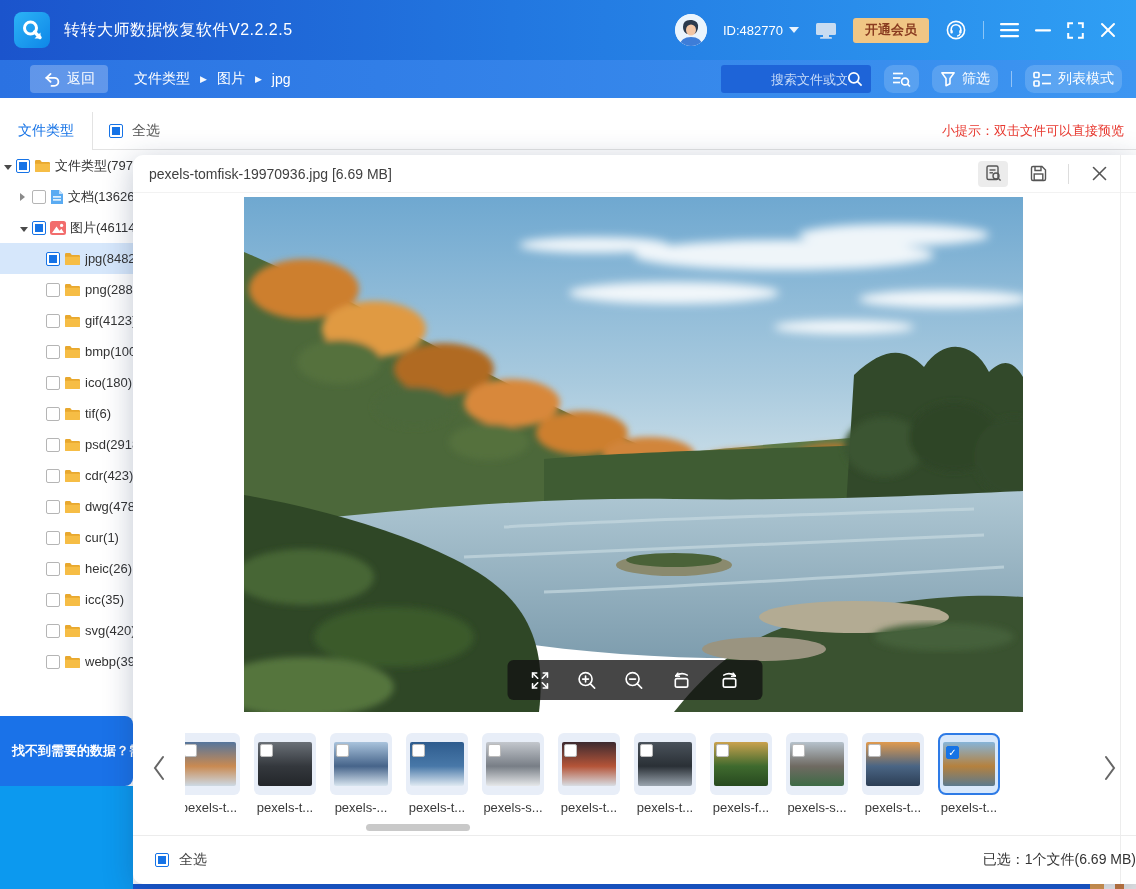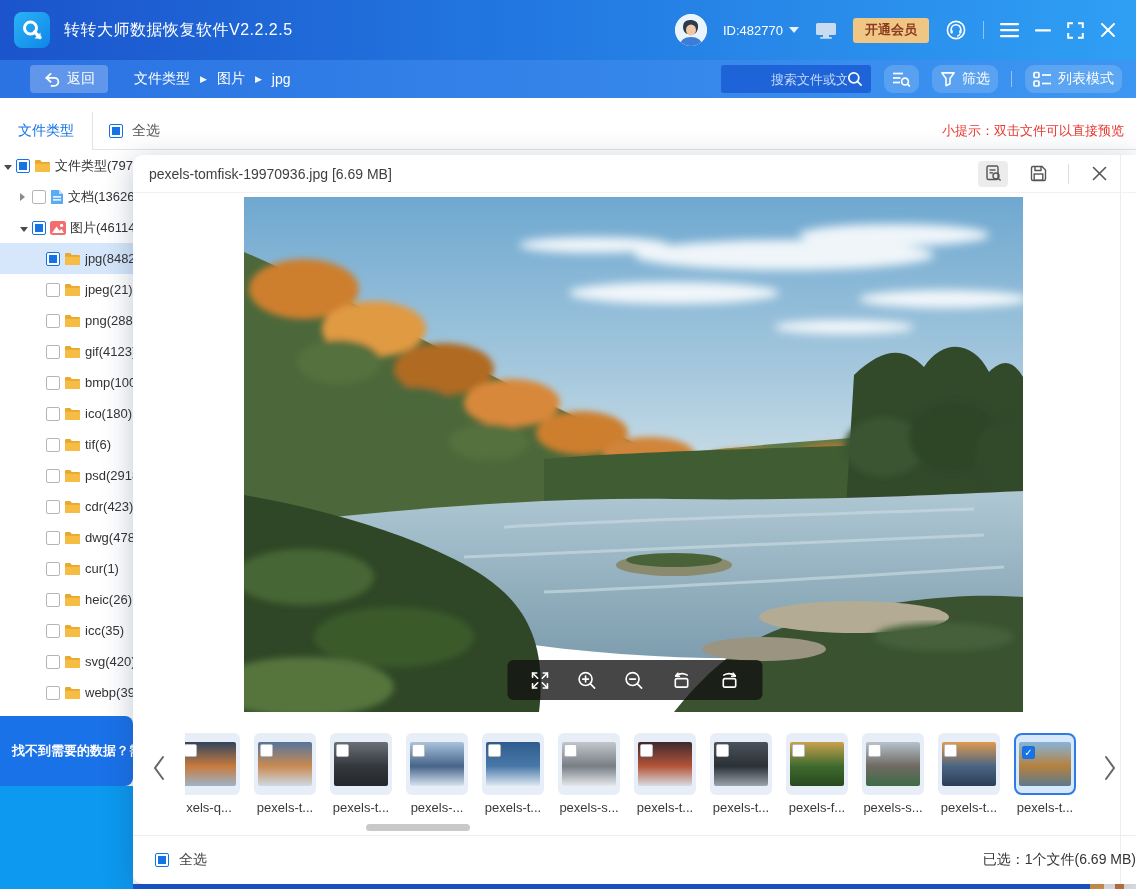--- a/index.html
+++ b/index.html
@@ -288,30 +288,20 @@
   </div>
     <div class="trow sel" style="padding-left:36px">
     <span class="cb part" style="margin-left:10px"></span>
     <span class="ticon">
         <svg width="17" height="14" viewBox="0 0 17 14">
           <path d="M1 2.2 Q1 1 2.2 1 H6.2 L7.8 2.9 H14.8 Q16 2.9 16 4.1 V11.8 Q16 13 14.8 13 H2.2 Q1 13 1 11.8 Z" fill="#e8a82e"></path>
           <path d="M1 4.8 H16 V11.8 Q16 13 14.8 13 H2.2 Q1 13 1 11.8 Z" fill="#f6bd45"></path>
         </svg>
       </span>
     <span class="tlabel">jpg(8482)</span>
-  </div>
-    <div class="trow" style="padding-left:36px">
-    <span class="cb " style="margin-left:10px"></span>
-    <span class="ticon">
-        <svg width="17" height="14" viewBox="0 0 17 14">
-          <path d="M1 2.2 Q1 1 2.2 1 H6.2 L7.8 2.9 H14.8 Q16 2.9 16 4.1 V11.8 Q16 13 14.8 13 H2.2 Q1 13 1 11.8 Z" fill="#e8a82e"></path>
-          <path d="M1 4.8 H16 V11.8 Q16 13 14.8 13 H2.2 Q1 13 1 11.8 Z" fill="#f6bd45"></path>
-        </svg>
-      </span>
-    <span class="tlabel">jpeg(21)</span>
   </div>
     <div class="trow" style="padding-left:36px">
     <span class="cb " style="margin-left:10px"></span>
     <span class="ticon">
         <svg width="17" height="14" viewBox="0 0 17 14">
           <path d="M1 2.2 Q1 1 2.2 1 H6.2 L7.8 2.9 H14.8 Q16 2.9 16 4.1 V11.8 Q16 13 14.8 13 H2.2 Q1 13 1 11.8 Z" fill="#e8a82e"></path>
           <path d="M1 4.8 H16 V11.8 Q16 13 14.8 13 H2.2 Q1 13 1 11.8 Z" fill="#f6bd45"></path>
         </svg>
       </span>
     <span class="tlabel">png(28862</span>
@@ -595,27 +585,20 @@
   <div class="strip">
     <div class="nav left">
       <svg width="14" height="26" viewBox="0 0 14 26" fill="none" stroke="#666" stroke-width="2" stroke-linecap="round">
           <path d="M11 2 L3 13 L11 24"></path>
         </svg>
     </div>
     <div class="viewport">
       <div class="throw" id="thumbrow">
   <div class="cell">
     <div class="tile">
-      <div class="ph" style="background:linear-gradient(180deg,#31455e 0%,#c77a3e 55%,#9db3c6 100%)"></div>
-      <span class="tcb"></span>
-    </div>
-    <div class="lb">xels-q...</div>
-  </div>
-  <div class="cell">
-    <div class="tile">
       <div class="ph" style="background:linear-gradient(180deg,#55759c 0%,#c98a52 55%,#cdd9e4 100%)"></div>
       <span class="tcb"></span>
     </div>
     <div class="lb">pexels-t...</div>
   </div>
   <div class="cell">
     <div class="tile">
       <div class="ph" style="background:linear-gradient(180deg,#6a7077 0%,#34383d 55%,#23262a 100%)"></div>
       <span class="tcb"></span>
     </div>

